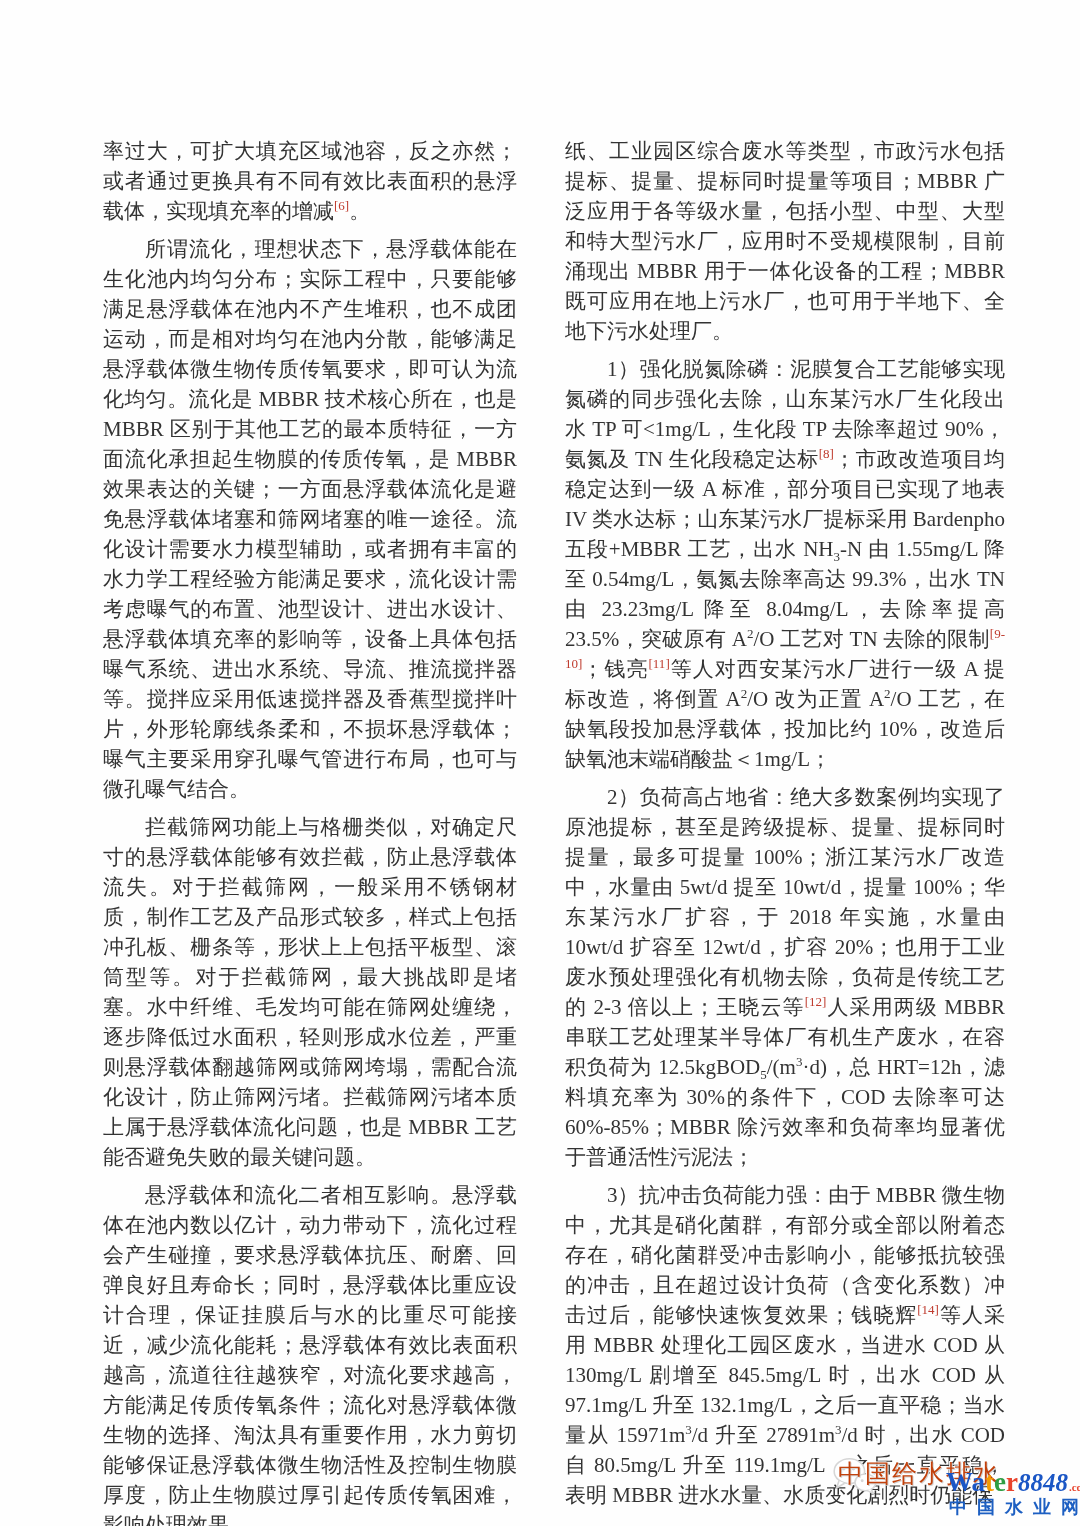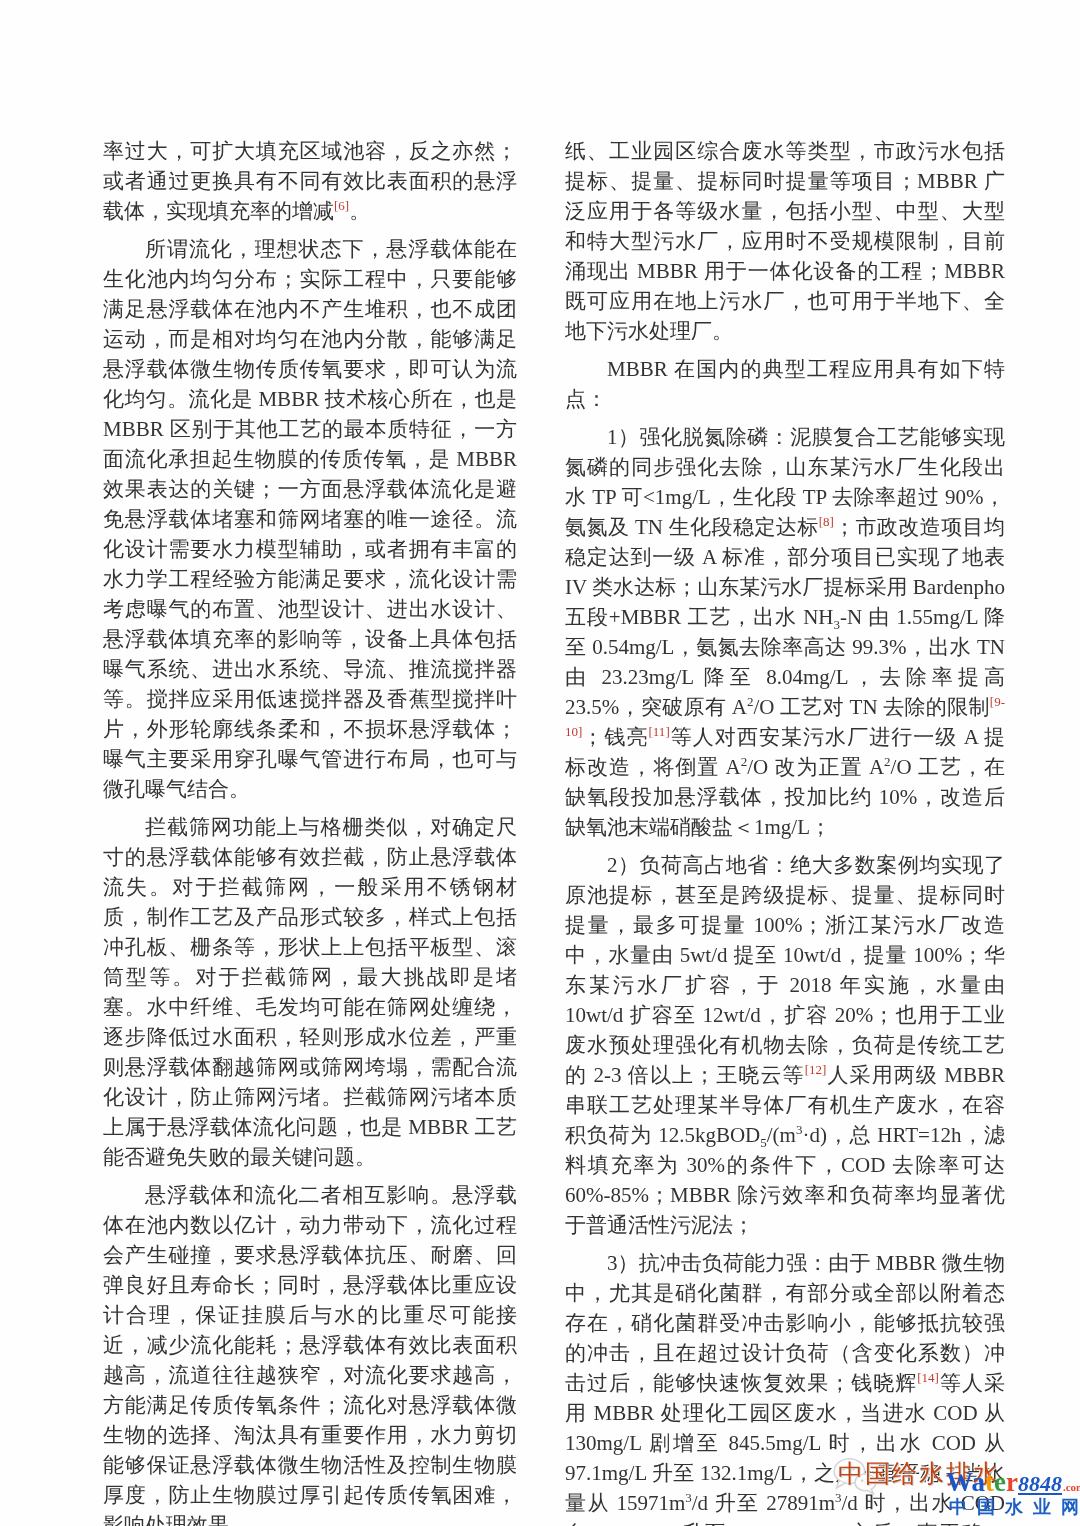--- a/index.html
+++ b/index.html
@@ -34,21 +34,21 @@
     position:absolute; left:838px; top:1457px;
     font-size:25px; letter-spacing:2px; color:#c2410c;
     text-shadow:1px 1px 0 #d3d3d3, -1px -1px 0 #ffffff;
     white-space:nowrap;
   }
   .wm-logo {
     position:absolute; left:946px; top:1468px;
     font-weight:bold; white-space:nowrap; line-height:28px;
   }
   .wm-logo .word { font-size:27px; letter-spacing:0px;text-align:right; }
-  .wm-logo .num  { font-size:22px; font-style:italic;text-decoration:underline; }
+  .wm-logo .num  { font-size:25px; font-style:italic; }
   .wm-logo .dotcom { font-size:11px; font-weight:bold; margin-left:1px; }
   .wm-sub {
     position:absolute; left:949px; top:1495px;
     font-size:18px; font-weight:bold; letter-spacing:10px;
     font-family:"Liberation Sans","DejaVu Sans",sans-serif;
     white-space:nowrap;
   }
 </style>
 </head>
 <body>
@@ -59,21 +59,20 @@
       <p class="para">率过大，可扩大填充区域池容，反之亦然；或者通过更换具有不同有效比表面积的悬浮载体，实现填充率的增减<sup class="ref">[6]</sup>。</p>
       <p class="para ind">所谓流化，理想状态下，悬浮载体能在生化池内均匀分布；实际工程中，只要能够满足悬浮载体在池内不产生堆积，也不成团运动，而是相对均匀在池内分散，能够满足悬浮载体微生物传质传氧要求，即可认为流化均匀。流化是 MBBR 技术核心所在，也是 MBBR 区别于其他工艺的最本质特征，一方面流化承担起生物膜的传质传氧，是 MBBR 效果表达的关键；一方面悬浮载体流化是避免悬浮载体堵塞和筛网堵塞的唯一途径。流化设计需要水力模型辅助，或者拥有丰富的水力学工程经验方能满足要求，流化设计需考虑曝气的布置、池型设计、进出水设计、悬浮载体填充率的影响等，设备上具体包括曝气系统、进出水系统、导流、推流搅拌器等。搅拌应采用低速搅拌器及香蕉型搅拌叶片，外形轮廓线条柔和，不损坏悬浮载体；曝气主要采用穿孔曝气管进行布局，也可与微孔曝气结合。</p>
       <p class="para ind">拦截筛网功能上与格栅类似，对确定尺寸的悬浮载体能够有效拦截，防止悬浮载体流失。对于拦截筛网，一般采用不锈钢材质，制作工艺及产品形式较多，样式上包括冲孔板、栅条等，形状上上包括平板型、滚筒型等。对于拦截筛网，最大挑战即是堵塞。水中纤维、毛发均可能在筛网处缠绕，逐步降低过水面积，轻则形成水位差，严重则悬浮载体翻越筛网或筛网垮塌，需配合流化设计，防止筛网污堵。拦截筛网污堵本质上属于悬浮载体流化问题，也是 MBBR 工艺能否避免失败的最关键问题。</p>
       <p class="para ind">悬浮载体和流化二者相互影响。悬浮载体在池内数以亿计，动力带动下，流化过程会产生碰撞，要求悬浮载体抗压、耐磨、回弹良好且寿命长；同时，悬浮载体比重应设计合理，保证挂膜后与水的比重尽可能接近，减少流化能耗；悬浮载体有效比表面积越高，流道往往越狭窄，对流化要求越高，方能满足传质传氧条件；流化对悬浮载体微生物的选择、淘汰具有重要作用，水力剪切能够保证悬浮载体微生物活性及控制生物膜厚度，防止生物膜过厚引起传质传氧困难，影响处理效果。</p>
       <h2 class="sec-heading">3 MBBR 应用范围与工艺特点</h2>
       <p class="para ind">MBBR 广泛应用于市政和工业废水处理，其中工业废水涵盖包括石化、印染、皮革、制药、造</p>
     </div>
 
   <div class="col col-right">
       <p class="para">纸、工业园区综合废水等类型，市政污水包括提标、提量、提标同时提量等项目；MBBR 广泛应用于各等级水量，包括小型、中型、大型和特大型污水厂，应用时不受规模限制，目前涌现出 MBBR 用于一体化设备的工程；MBBR 既可应用在地上污水厂，也可用于半地下、全地下污水处理厂。</p>
-      <p class="para ind">MBBR 在国内的典型工程应用具有如下特点：</p>
       <p class="para ind">1）强化脱氮除磷：泥膜复合工艺能够实现氮磷的同步强化去除，山东某污水厂生化段出水 TP 可&lt;1mg/L，生化段 TP 去除率超过 90%，氨氮及 TN 生化段稳定达标<sup class="ref">[8]</sup>；市政改造项目均稳定达到一级 A 标准，部分项目已实现了地表 IV 类水达标；山东某污水厂提标采用 Bardenpho 五段+MBBR 工艺，出水 NH<sub>3</sub>-N 由 1.55mg/L 降至 0.54mg/L，氨氮去除率高达 99.3%，出水 TN 由 23.23mg/L 降至 8.04mg/L，去除率提高 23.5%，突破原有 A<sup>2</sup>/O 工艺对 TN 去除的限制<sup class="ref">[9-10]</sup>；钱亮<sup class="ref">[11]</sup>等人对西安某污水厂进行一级 A 提标改造，将倒置 A<sup>2</sup>/O 改为正置 A<sup>2</sup>/O 工艺，在缺氧段投加悬浮载体，投加比约 10%，改造后缺氧池末端硝酸盐＜1mg/L；</p>
       <p class="para ind">2）负荷高占地省：绝大多数案例均实现了原池提标，甚至是跨级提标、提量、提标同时提量，最多可提量 100%；浙江某污水厂改造中，水量由 5wt/d 提至 10wt/d，提量 100%；华东某污水厂扩容，于 2018 年实施，水量由 10wt/d 扩容至 12wt/d，扩容 20%；也用于工业废水预处理强化有机物去除，负荷是传统工艺的 2-3 倍以上；王晓云等<sup class="ref">[12]</sup>人采用两级 MBBR 串联工艺处理某半导体厂有机生产废水，在容积负荷为 12.5kgBOD<sub>5</sub>/(m<sup>3</sup>·d)，总 HRT=12h，滤料填充率为 30%的条件下，COD 去除率可达 60%-85%；MBBR 除污效率和负荷率均显著优于普通活性污泥法；</p>
       <p class="para ind">3）抗冲击负荷能力强：由于 MBBR 微生物中，尤其是硝化菌群，有部分或全部以附着态存在，硝化菌群受冲击影响小，能够抵抗较强的冲击，且在超过设计负荷（含变化系数）冲击过后，能够快速恢复效果；钱晓辉<sup class="ref">[14]</sup>等人采用 MBBR 处理化工园区废水，当进水 COD 从 130mg/L 剧增至 845.5mg/L 时，出水 COD 从 97.1mg/L 升至 132.1mg/L，之后一直平稳；当水量从 15971m<sup>3</sup>/d 升至 27891m<sup>3</sup>/d 时，出水 COD 自 80.5mg/L 升至 119.1mg/L，之后一直平稳，表明 MBBR 进水水量、水质变化剧烈时仍能保</p>
     </div>
 
   <svg class="wm-icon" viewBox="0 0 60 50" fill="none">
     <ellipse cx="23" cy="19" rx="19" ry="15.5" stroke="#d6d6d6" stroke-width="2" fill="#ffffff"></ellipse>
     <path d="M10 31 L7 40 L17 34" stroke="#d6d6d6" stroke-width="2" fill="#ffffff"></path>
     <circle cx="16" cy="16" r="2.2" fill="#d6d6d6"></circle>
     <circle cx="28" cy="16" r="2.2" fill="#d6d6d6"></circle>

